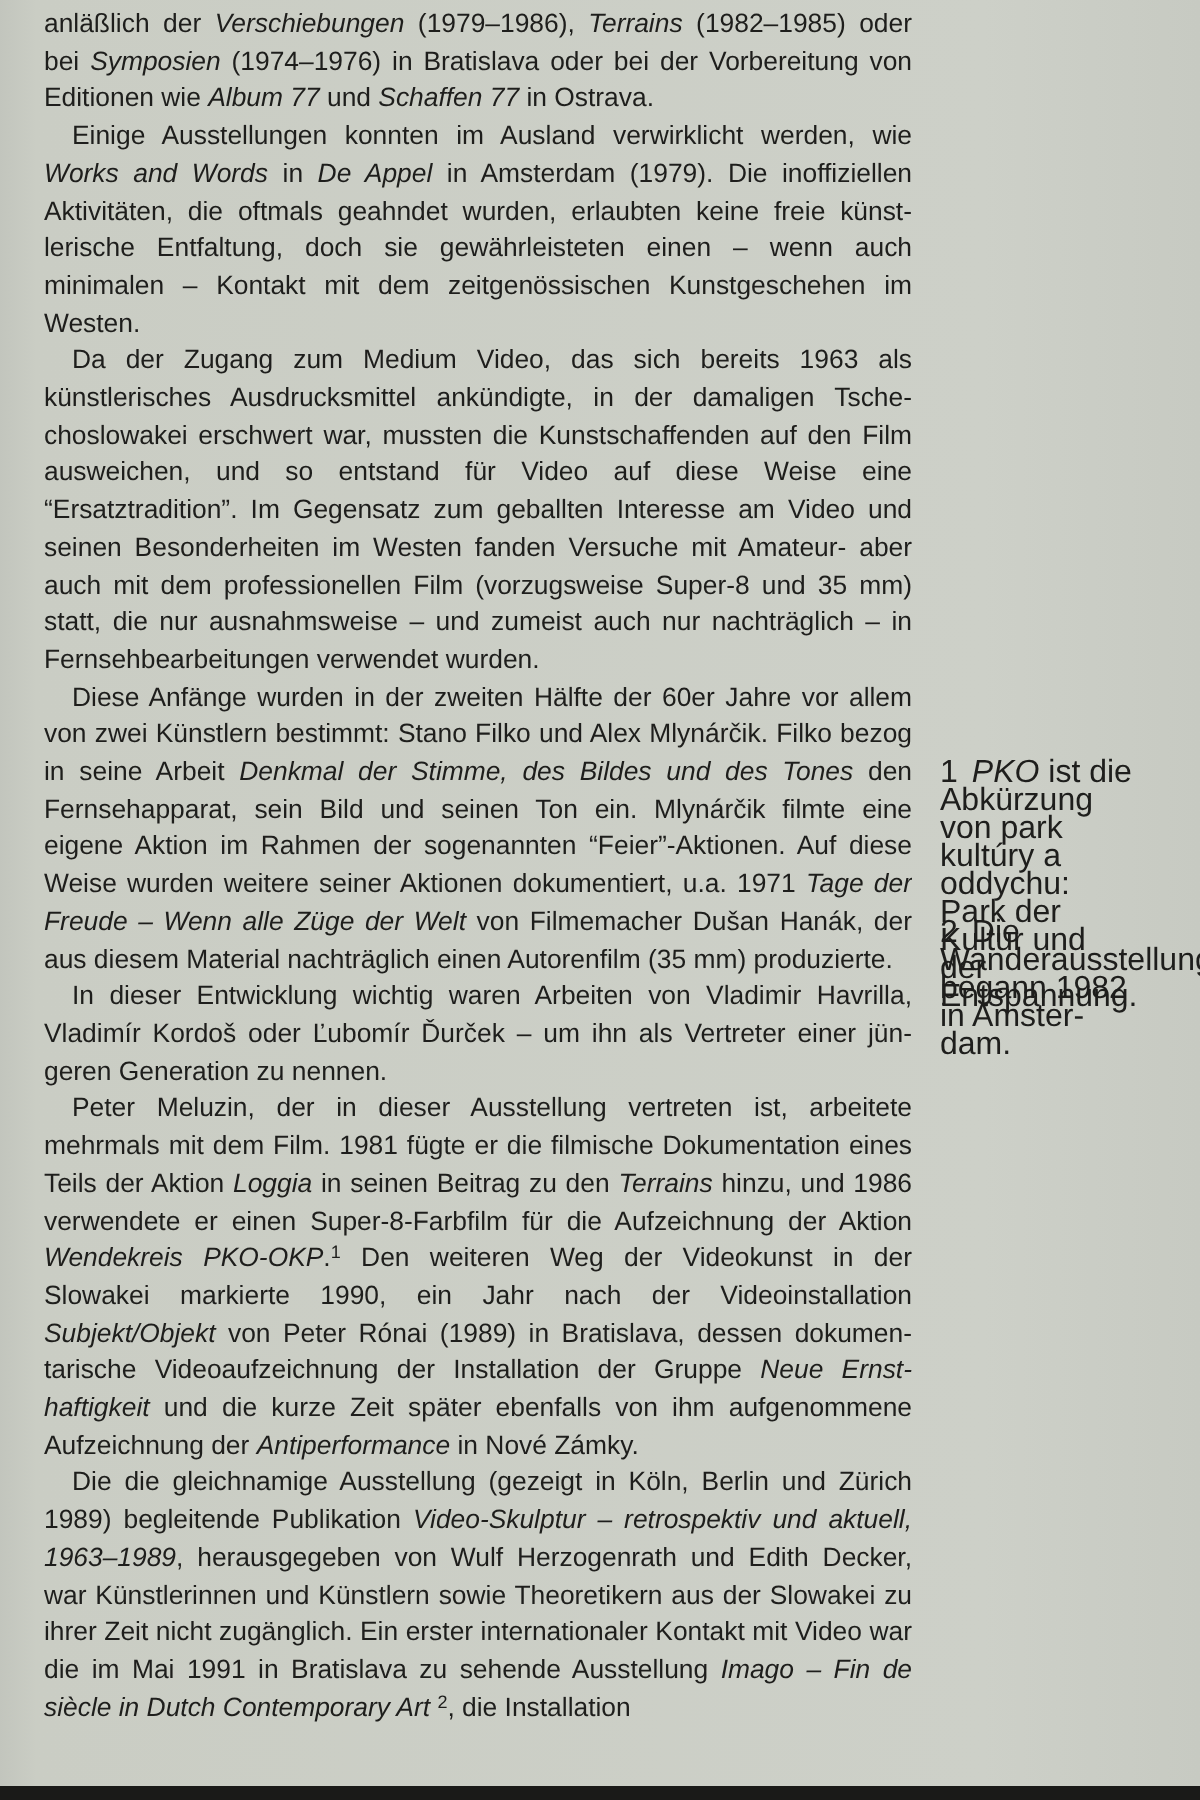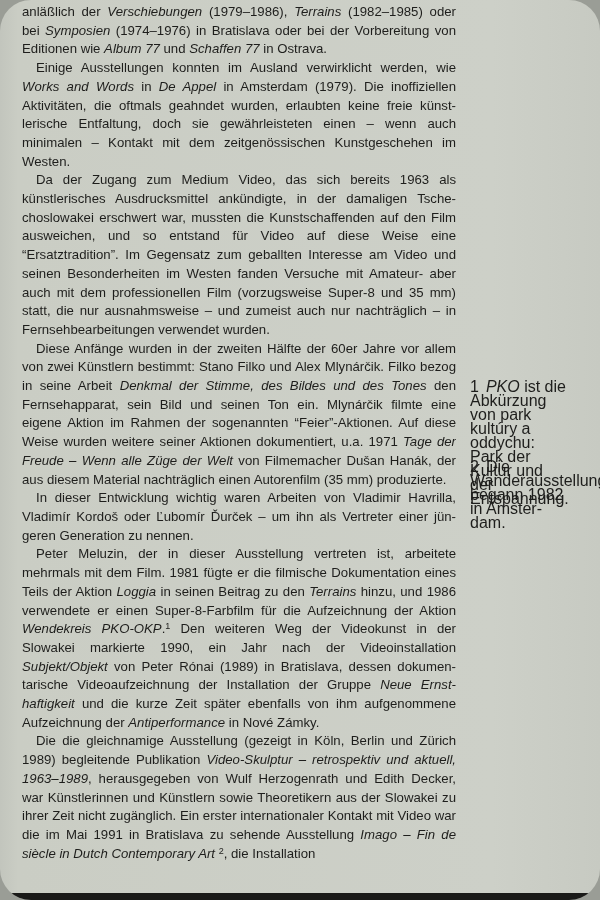--- a/index.html
+++ b/index.html
@@ -13,21 +13,20 @@
     background: #9a9d96;
   }
   .page {
     position: relative;
     width: 600px;
     height: 900px;
     overflow: hidden;
     background: linear-gradient(90deg, #c2c5bd 0px, var(--paper, #cacdc4) 18px, #cdd0c8 82%, #c7cac2 100%);
     font-family: "Liberation Sans", "DejaVu Sans", sans-serif;
     color: var(--ink, #1e1e1c);
-    border-radius: 31px;
   }
   .text-column {
     position: absolute;
     left: 22px;
     top: 3px;
     width: 434px;
     height: 886px;
     overflow: hidden;
     font-size: 13.2px;
     line-height: 18.7px;

